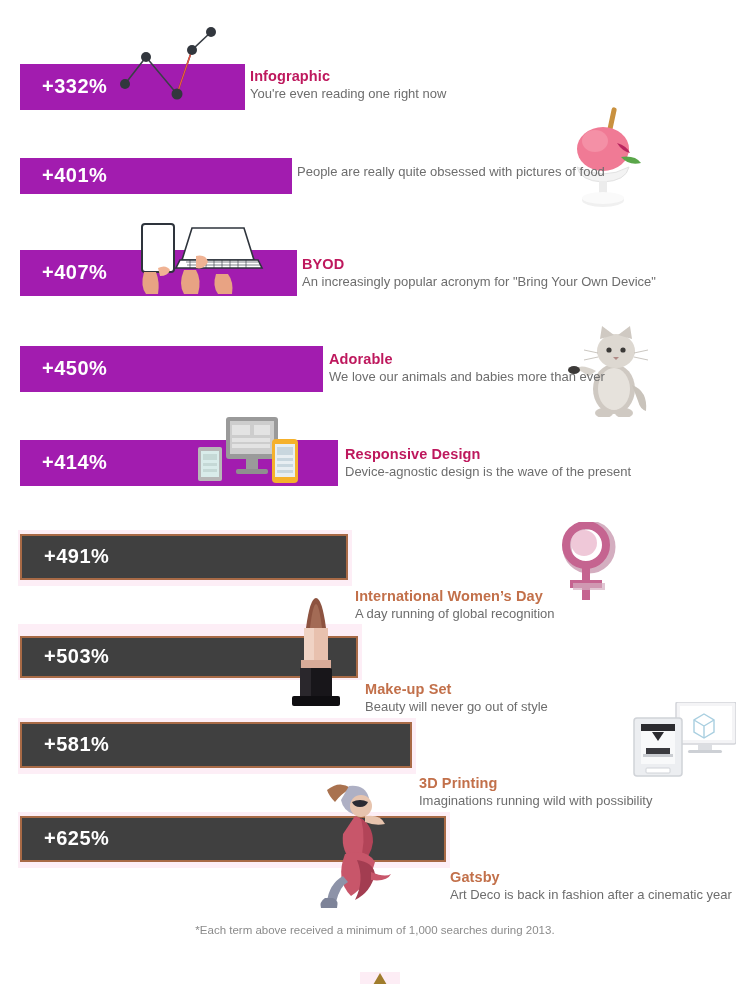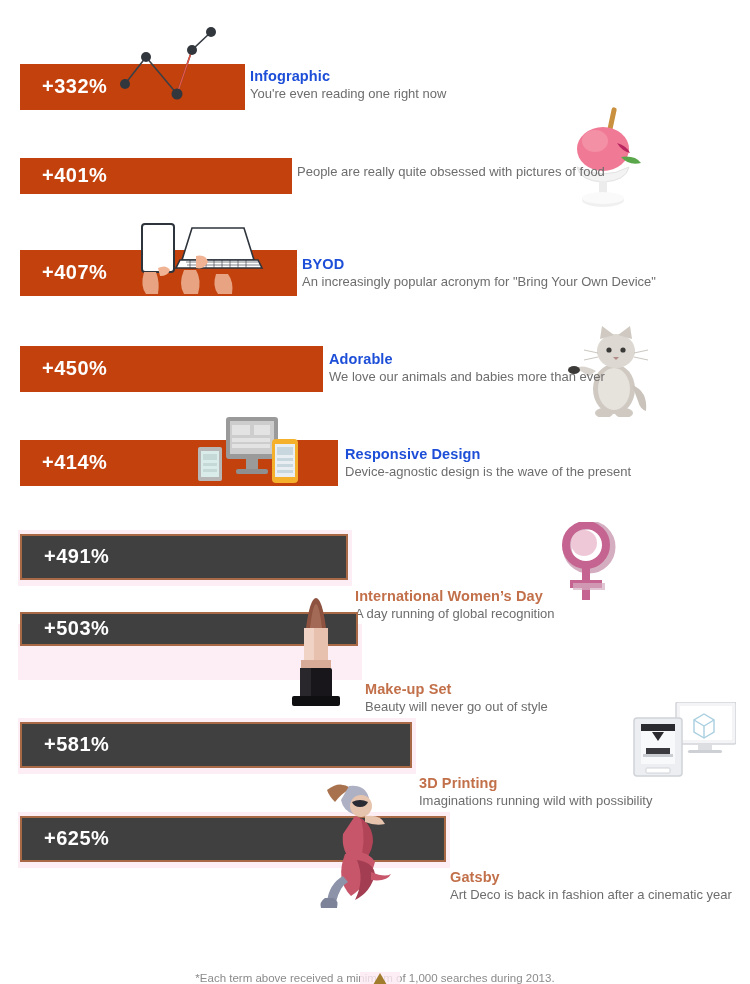--- a/index.html
+++ b/index.html
@@ -20,21 +20,21 @@
   
   .row { position: absolute; left: 0; top: 0; width: 750px; }
 
   .bar-halo {
     position: absolute;
     background: #fce8f3;
     opacity: .75;
   }
   .bar {
     position: absolute;
-    background: #c2410c;
+    background: #a21caf;
   }
   .bar.outlined {
     border: 2px solid #a86a46;
     background: #404040;
   }
   .bar-value {
     position: absolute;
     left: 22px;
     top: 50%;
     transform: translateY(-52%);
@@ -43,21 +43,21 @@
     font-weight: bold;
     letter-spacing: .5px;
     white-space: nowrap;
     font-family: "Liberation Sans", sans-serif;
   }
 
   .labels { position: absolute; }
   .term {
     font-size: 14.5px;
     font-weight: bold;
-    color: #1d4ed8;
+    color: #be185d;
     letter-spacing: .1px;
     white-space: nowrap;
     line-height: 17px;
   }
   .term.warm { color: #c2704a; margin-top: 48px; }
   .desc {
     font-size: 13px;
     color: #6d6d6d;
     white-space: nowrap;
     line-height: 15px;
@@ -94,21 +94,20 @@
   
   .gatsby { left: 305px; top: 780px; width: 100px; height: 128px; }
 
   .footnote {
     position: absolute;
     left: 0; top: 924px;
     width: 750px;
     text-align: center;
     font-size: 11.5px;
     color: #8b8b8b;
-    margin-top: 48px;
   }
 
   .bottom-bit {
     position: absolute;
     left: 360px; top: 972px;
     width: 40px; height: 14px;
     background: #fce8f3;
     opacity: .8;
   }
   .bottom-tri {
@@ -280,21 +279,21 @@
     </svg>
 
     <div class="labels" style="left:355px; top:540px;">
       <div class="term warm">International Women’s Day</div>
       <div class="desc">A day running of global recognition</div>
     </div>
   </div>
 
   <div class="row">
     <div class="bar-halo" style="left:18px; top:624px; width:344px; height:56px;"></div>
-    <div class="bar outlined" style="left:20px; top:612px; width:338px; height:34px;">
+    <div class="bar outlined" style="left:20px; top:636px; width:338px; height:42px;">
       <span class="bar-value">+503%</span>
     </div>
 
     <svg class="art lipstick" viewBox="0 0 58 108">
       <path d="M20 30 q4 -30 10 -30 q6 0 10 30 Z" fill="#8d5340"></path>
       <path d="M24 30 q3 -24 6 -24 q3 0 6 24 Z" fill="#a36b55"></path>
       <rect x="18" y="30" width="24" height="34" fill="#e8c1ae"></rect>
       <rect x="18" y="30" width="10" height="34" fill="#f0d3c4"></rect>
       <rect x="15" y="62" width="30" height="10" fill="#d8ab99"></rect>
       <rect x="14" y="70" width="32" height="30" rx="2" fill="#18161a"></rect>

